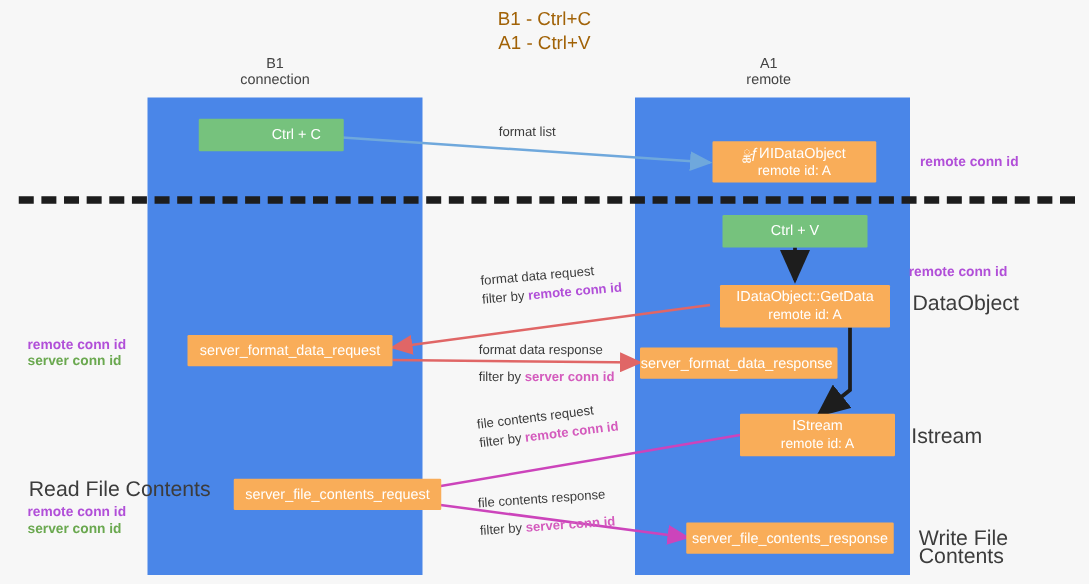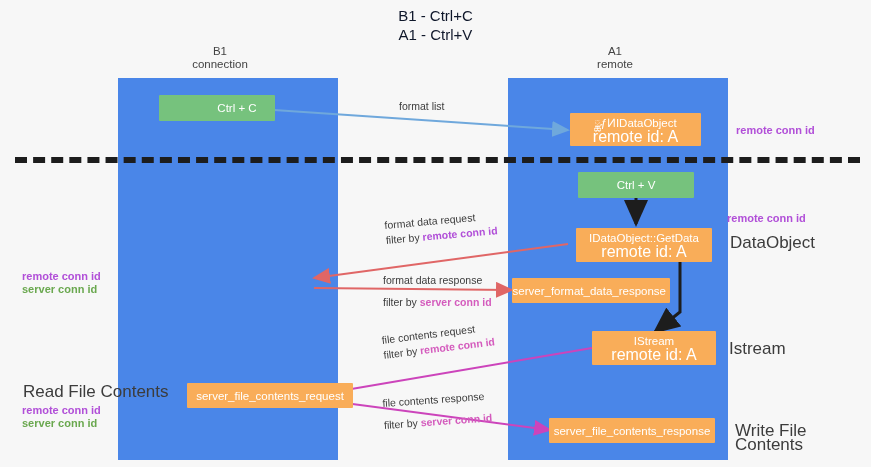--- a/index.html
+++ b/index.html
@@ -9,21 +9,21 @@
     font-family:"Liberation Sans",sans-serif;
     position:relative;overflow:hidden;
     color:#3c3c3c;
   }
   .stage{position:absolute;left:0;top:0;width:871px;height:467px;}
   .abs{position:absolute;}
 
   
   #title{
     left:0;top:6px;width:871px;text-align:center;
-    font-size:15px;line-height:19px;color:#0f172a;
+    font-size:15px;line-height:19px;color:#a16207;
   }
 
   
   .colhead{
     font-size:11.5px;line-height:13px;text-align:center;color:#434343;
   }
   #head-b1{left:150px;top:45px;width:140px;}
   #head-a1{left:545px;top:45px;width:140px;}
 
   
@@ -41,21 +41,21 @@
   .node{
     box-sizing:border-box;
     display:flex;flex-direction:column;
     align-items:center;justify-content:center;
     color:#ffffff;font-size:11.5px;line-height:14px;
     text-align:center;padding:2px 4px;
     border-radius:1px;
   }
   .green{background:#76c27d;}
   .orange{background:#f9ad59;}
-  .node .l2{font-size:16px;line-height:14px;}
+  .node .l2{font-size:11px;line-height:14px;}
 
   
   .side{font-size:11px;line-height:14px;}
   .magenta{color:#b14fd8;font-weight:bold;}
   .green-t{color:#6aa84f;font-weight:bold;}
   .pinkish{color:#d45bbd;font-weight:bold;}
   .right-note{font-size:17px;line-height:14px;color:#3c3c3c;}
 
   
   .alabel{font-size:10.5px;line-height:13px;color:#3c3c3c;white-space:nowrap;}
@@ -133,20 +133,23 @@
   <div class="abs node orange" style="left:576px;top:228px;width:136px;height:34px;">
     <div>IDataObject::GetData</div>
     <div class="l2">remote id: A</div>
   </div>
 
   <div class="abs node orange" style="left:592px;top:331px;width:124px;height:34px;">
     <div>IStream</div>
     <div class="l2">remote id: A</div>
   </div>
 
+  <div class="abs node orange" style="left:150px;top:268px;width:164px;height:25px;">
+    <div>server_format_data_request</div>
+  </div>
 
   <div class="abs node orange" style="left:512px;top:278px;width:158px;height:25px;align-items:flex-end;">
     <div>server_format_data_response</div>
   </div>
 
   <div class="abs node orange" style="left:148px;top:383px;width:166px;height:25px;margin-left:39px;">
     <div>server_file_contents_request</div>
   </div>
 
   <div class="abs node orange" style="left:549px;top:418px;width:166px;height:25px;">

